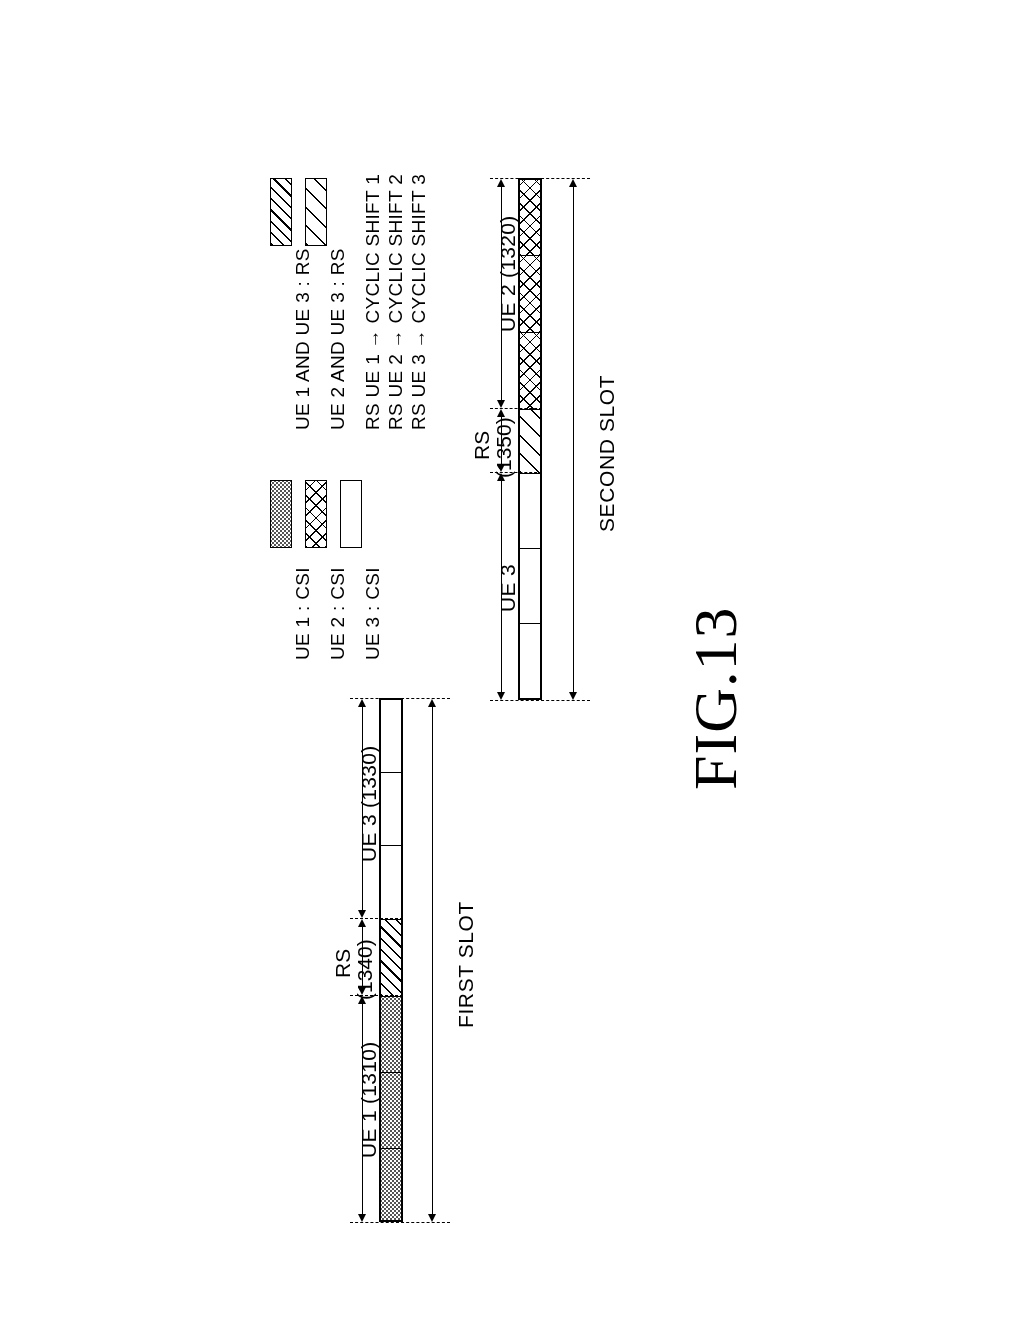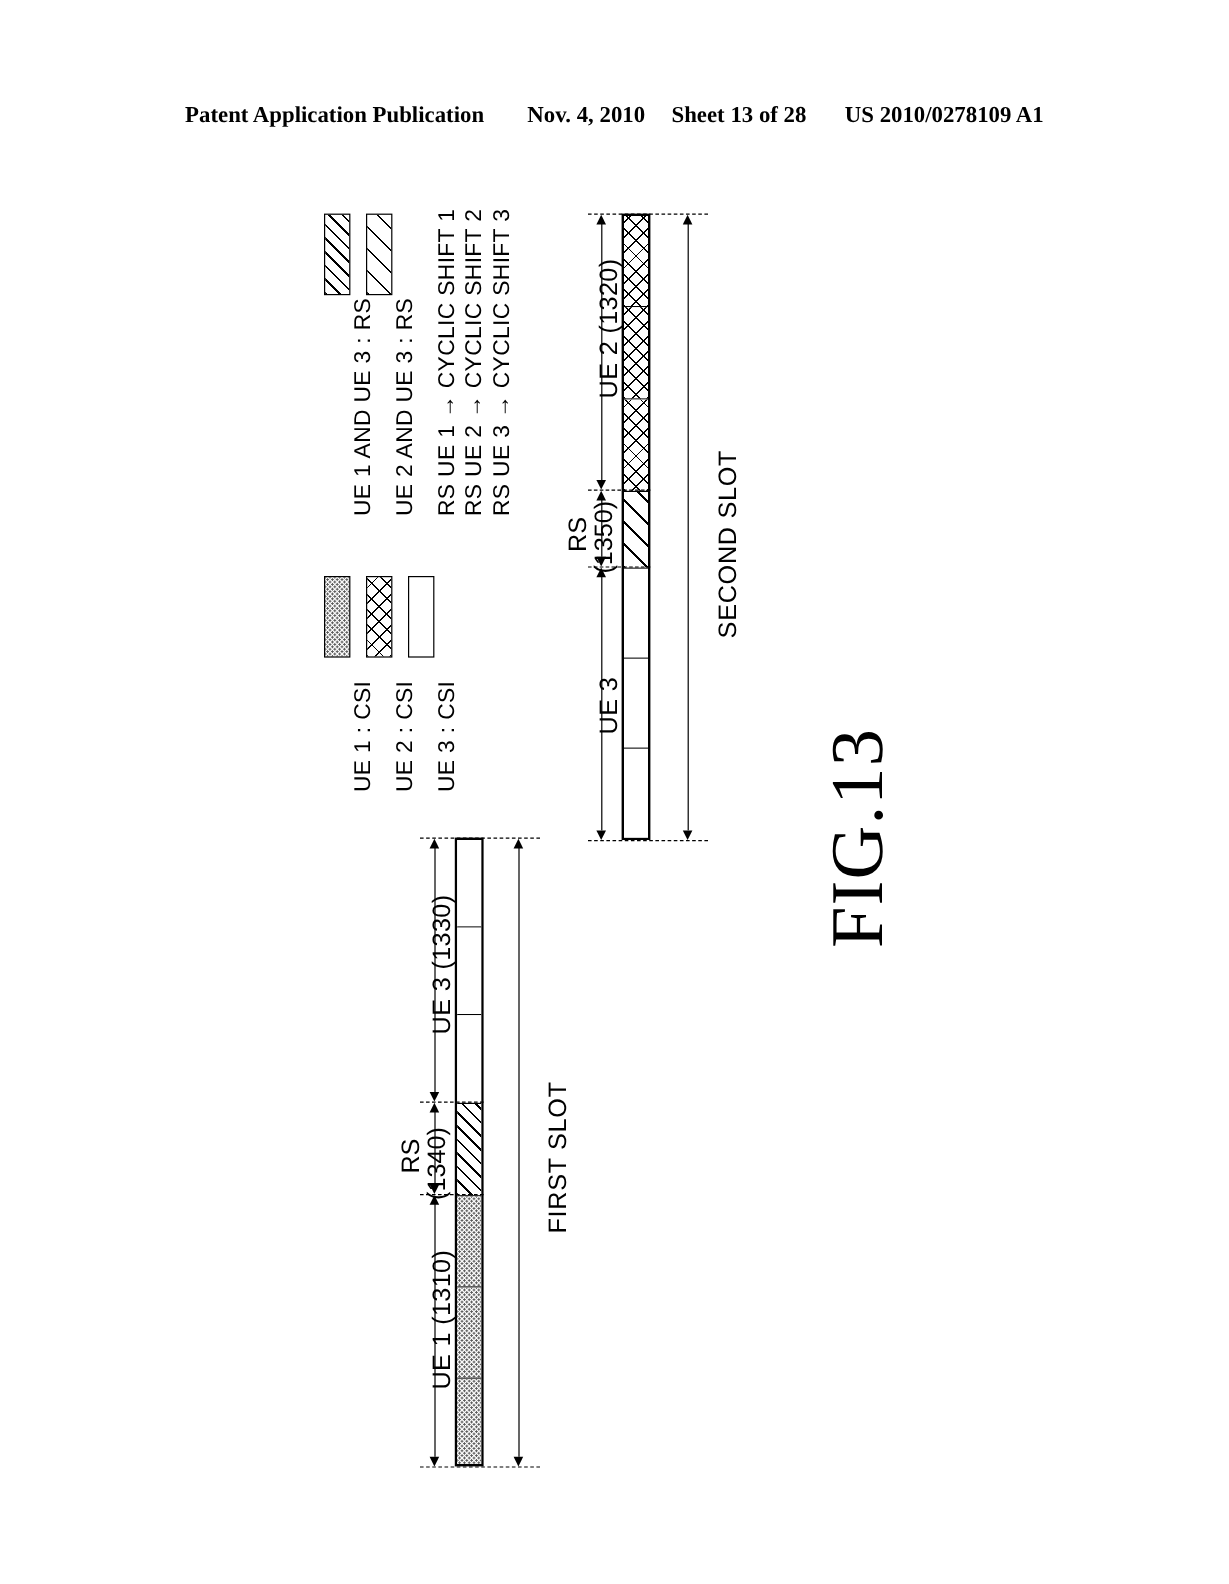--- a/index.html
+++ b/index.html
@@ -115,23 +115,20 @@
     position:absolute;
     height:0;
     border-top:1.4px dashed #000;
   }
 </style>
 </head>
 <body>
 
 <div class="page">
 
-  <div class="hdr">
-    <span class="g1">Patent Application Publication</span><span class="g2">Nov. 4, 2010</span><span class="g3">Sheet 13 of 28</span><span>US 2010/0278109 A1</span>
-  </div>
 
   <div class="sw fill-hatch1" style="left:270px;top:178px;width:22px;height:68px;"></div>
   <div class="sw fill-hatch2" style="left:305px;top:178px;width:22px;height:68px;"></div>
 
   <div class="rot" style="left:292px;top:430px;font-size:19px;letter-spacing:0.3px;">UE 1 AND UE 3 : RS</div>
   <div class="rot" style="left:327px;top:430px;font-size:19px;letter-spacing:0.3px;">UE 2 AND UE 3 : RS</div>
 
   <div class="rot" style="left:362px;top:430px;font-size:19px;letter-spacing:0.3px;">RS UE 1 → CYCLIC SHIFT 1</div>
   <div class="rot" style="left:385px;top:430px;font-size:19px;letter-spacing:0.3px;">RS UE 2 → CYCLIC SHIFT 2</div>
   <div class="rot" style="left:408px;top:430px;font-size:19px;letter-spacing:0.3px;">RS UE 3 → CYCLIC SHIFT 3</div>

